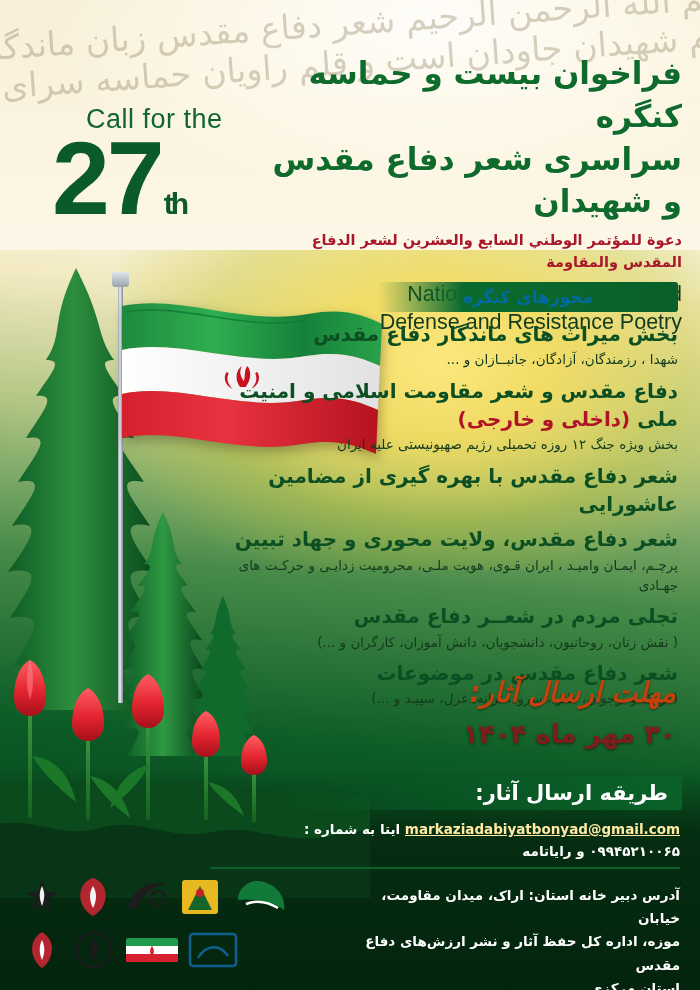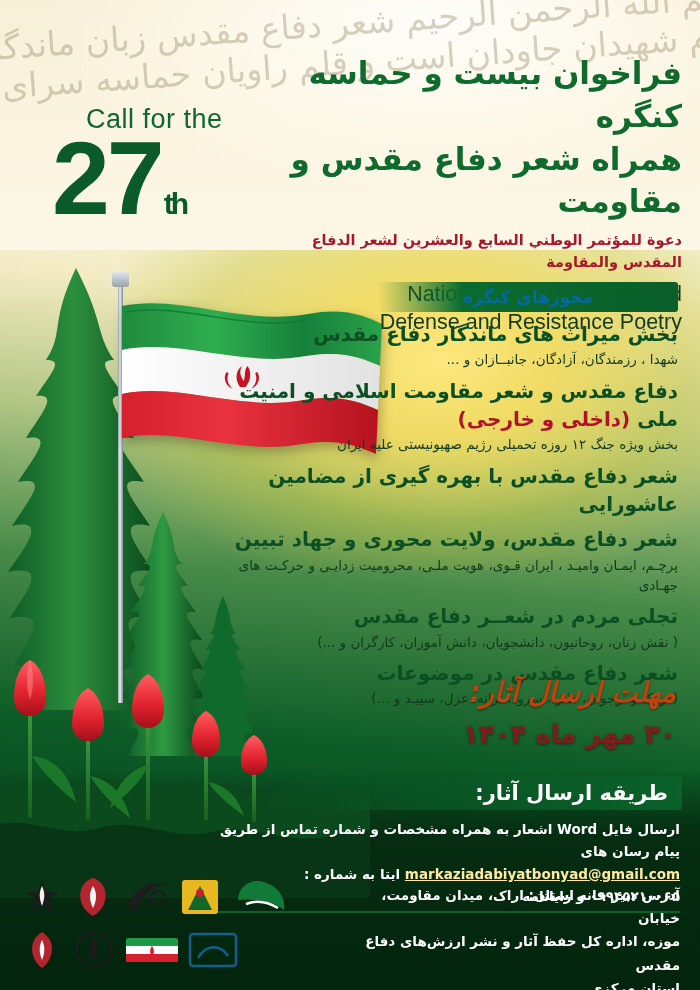--- a/index.html
+++ b/index.html
@@ -224,21 +224,21 @@
 
   <div class="call-block">
     <div class="call-line">Call for the</div>
     <div class="call-27">
       <span>27</span><span class="call-th">th</span>
     </div>
   </div>
 
   <div class="header-right">
     <div class="fa-title">فراخوان بیست و حماسه کنگره</div>
-    <div class="fa-title l2">همراه شعر دفاع مقدس و مقاومت</div>
+    <div class="fa-title l2">سراسری شعر دفاع مقدس و شهیدان</div>
     <div class="ar-title">دعوة للمؤتمر الوطني السابع والعشرین لشعر الدفاع المقدس والمقاومة</div>
     <div class="en-title">National Congress of  Sacred</div>
     <div class="en-title" style="margin-top:0">Defense and  Resistance Poetry</div>
   </div>
 
   <div class="pole-top"></div>
   <div class="pole"></div>
   <svg class="flag" viewBox="0 0 262 175">
     <defs>
       <linearGradient id="gGreen" x1="0" y1="0" x2="1" y2="0">
@@ -384,21 +384,20 @@
   <div class="deadline">
     <div class="label">مهلت ارسال آثار:</div>
     <div class="date">۳۰ مهر ماه ۱۴۰۴</div>
   </div>
 
   <div class="howto-head">
     <div class="bar"></div>
     <div class="txt">طریقه ارسال آثار:</div>
   </div>
   <div class="howto-body">
-    <div>ارسال فایل Word اشعار به همراه مشخصات و شماره تماس از طریق پیام رسان های</div>
     <div>
       <span class="mail">markaziadabiyatbonyad@gmail.com</span>
       <span>ایتا به شماره : ۰۹۹۴۵۲۱۰۰۶۵ و رایاتامه</span>
     </div>
     <div class="hr"></div>
   </div>
 
   <div class="address">
     <div>آدرس دبیر خانه استان: اراک، میدان مقاومت، خیابان</div>
     <div>موزه، اداره کل حفظ آثار و نشر ارزش‌های دفاع مقدس</div>

